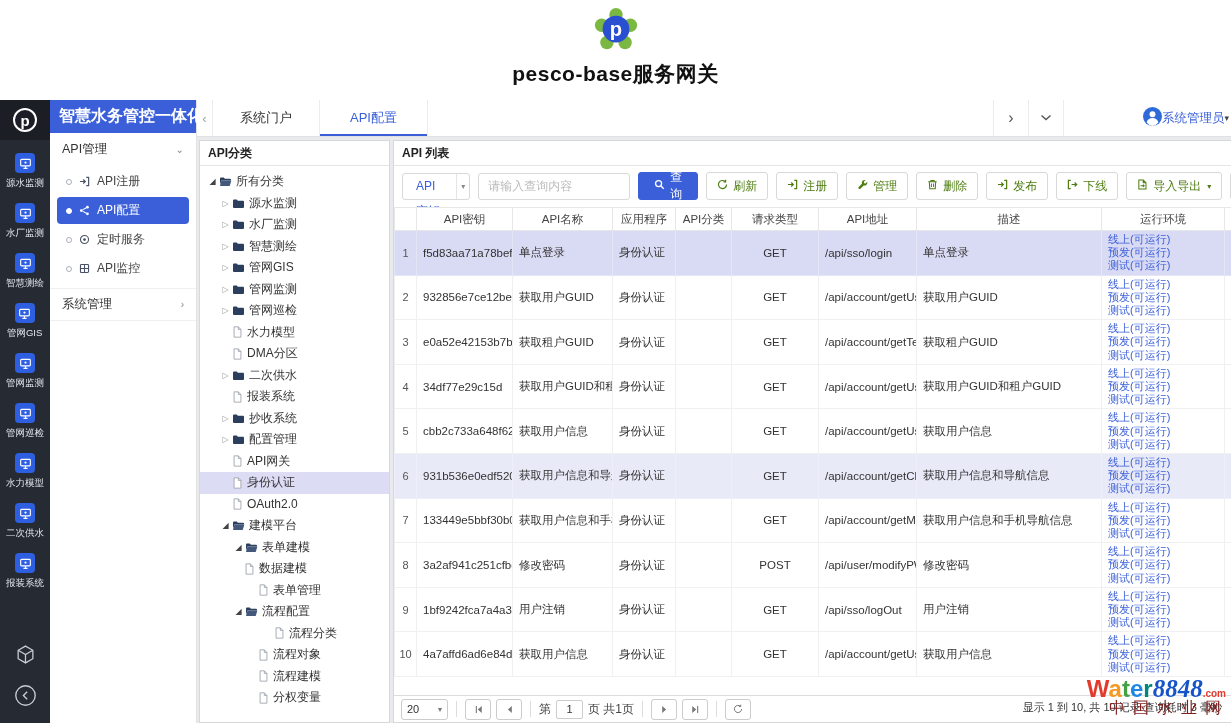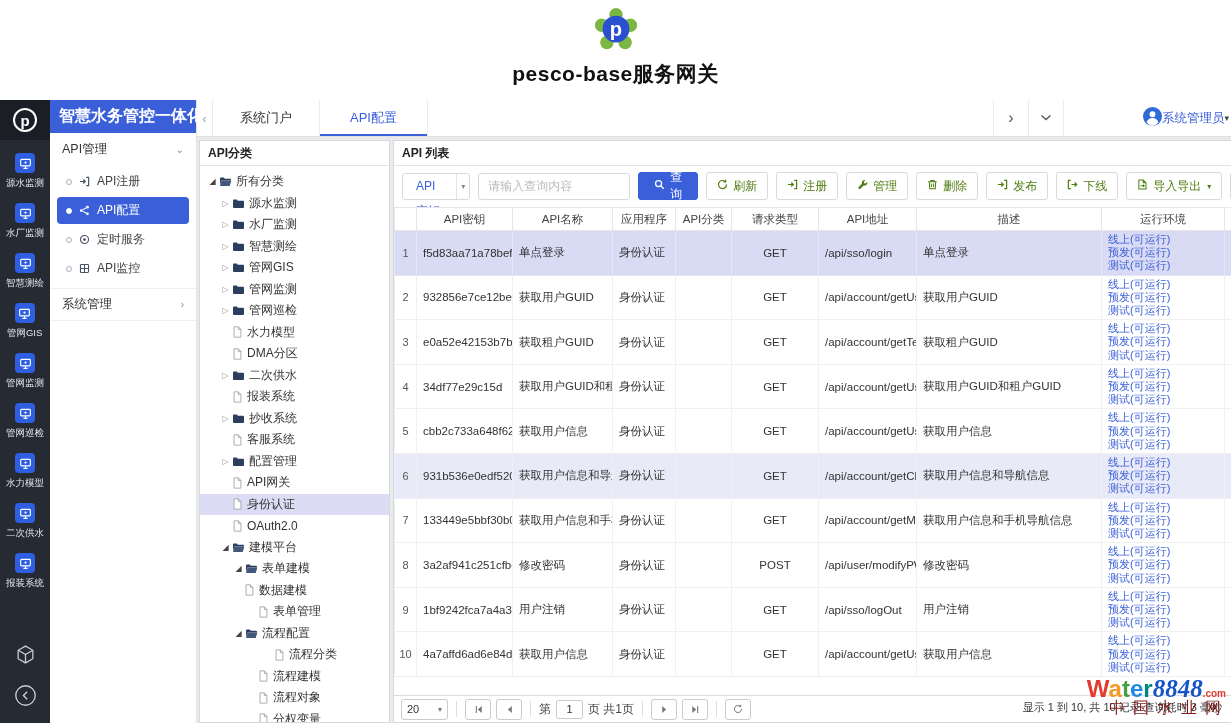--- a/index.html
+++ b/index.html
@@ -426,30 +426,20 @@
             <div class="tnode" style="padding-left: 19px;">
               <span class="arrow c">▷</span>
               <span class="ticon">
                 <svg viewBox="0 0 14 12" width="13" height="11">
                   <path d="M1 2.6c0-.6.4-1 1-1h3.1l1.2 1.4H12c.6 0 1 .4 1 1v5.8c0 .6-.4 1-1 1H2c-.6 0-1-.4-1-1z" fill="#2c3e5d"></path>
                 </svg>
               </span>
               <span>抄收系统</span>
             </div>
             <div class="tnode" style="padding-left: 19px;">
-              <span class="arrow"></span>
-              <span class="ticon">
-                <svg viewBox="0 0 12 14" width="11" height="12">
-                  <path d="M2 1h5l3 3v9H2z" fill="#fff" stroke="#9aa0a8" stroke-width="1"></path>
-                  <path d="M7 1v3h3" fill="none" stroke="#9aa0a8" stroke-width="1"></path>
-                </svg>
-              </span>
-              <span>客服系统</span>
-            </div>
-            <div class="tnode" style="padding-left: 19px;">
               <span class="arrow c">▷</span>
               <span class="ticon">
                 <svg viewBox="0 0 14 12" width="13" height="11">
                   <path d="M1 2.6c0-.6.4-1 1-1h3.1l1.2 1.4H12c.6 0 1 .4 1 1v5.8c0 .6-.4 1-1 1H2c-.6 0-1-.4-1-1z" fill="#2c3e5d"></path>
                 </svg>
               </span>
               <span>配置管理</span>
             </div>
             <div class="tnode" style="padding-left: 19px; align-items: center;">
               <span class="arrow"></span>
@@ -542,31 +532,31 @@
               <span>流程分类</span>
             </div>
             <div class="tnode" style="padding-left: 45px;">
               <span class="arrow"></span>
               <span class="ticon">
                 <svg viewBox="0 0 12 14" width="11" height="12">
                   <path d="M2 1h5l3 3v9H2z" fill="#fff" stroke="#9aa0a8" stroke-width="1"></path>
                   <path d="M7 1v3h3" fill="none" stroke="#9aa0a8" stroke-width="1"></path>
                 </svg>
               </span>
+              <span>流程对象</span>
+            </div>
+            <div class="tnode" style="padding-left: 45px;">
+              <span class="arrow"></span>
+              <span class="ticon">
+                <svg viewBox="0 0 12 14" width="11" height="12">
+                  <path d="M2 1h5l3 3v9H2z" fill="#fff" stroke="#9aa0a8" stroke-width="1"></path>
+                  <path d="M7 1v3h3" fill="none" stroke="#9aa0a8" stroke-width="1"></path>
+                </svg>
+              </span>
               <span>流程建模</span>
-            </div>
-            <div class="tnode" style="padding-left: 45px;">
-              <span class="arrow"></span>
-              <span class="ticon">
-                <svg viewBox="0 0 12 14" width="11" height="12">
-                  <path d="M2 1h5l3 3v9H2z" fill="#fff" stroke="#9aa0a8" stroke-width="1"></path>
-                  <path d="M7 1v3h3" fill="none" stroke="#9aa0a8" stroke-width="1"></path>
-                </svg>
-              </span>
-              <span>流程对象</span>
             </div>
             <div class="tnode" style="padding-left: 45px;">
               <span class="arrow"></span>
               <span class="ticon">
                 <svg viewBox="0 0 12 14" width="11" height="12">
                   <path d="M2 1h5l3 3v9H2z" fill="#fff" stroke="#9aa0a8" stroke-width="1"></path>
                   <path d="M7 1v3h3" fill="none" stroke="#9aa0a8" stroke-width="1"></path>
                 </svg>
               </span>
               <span>分权变量</span>

